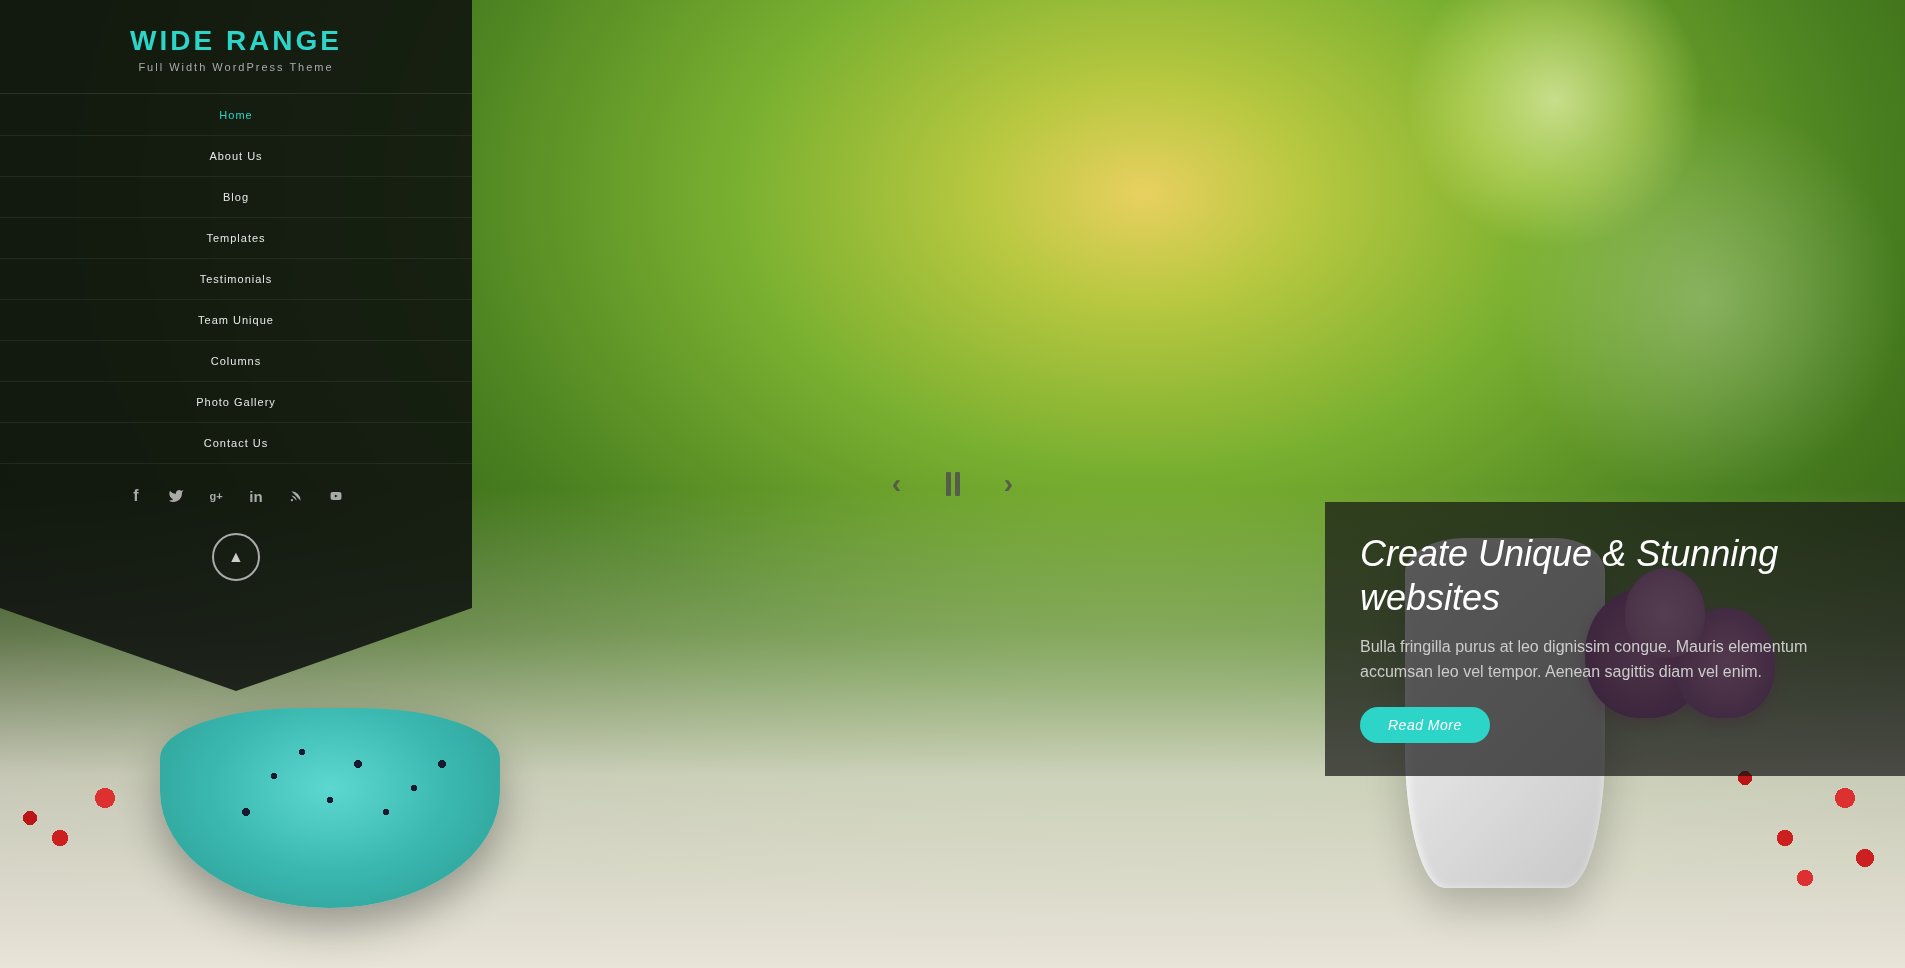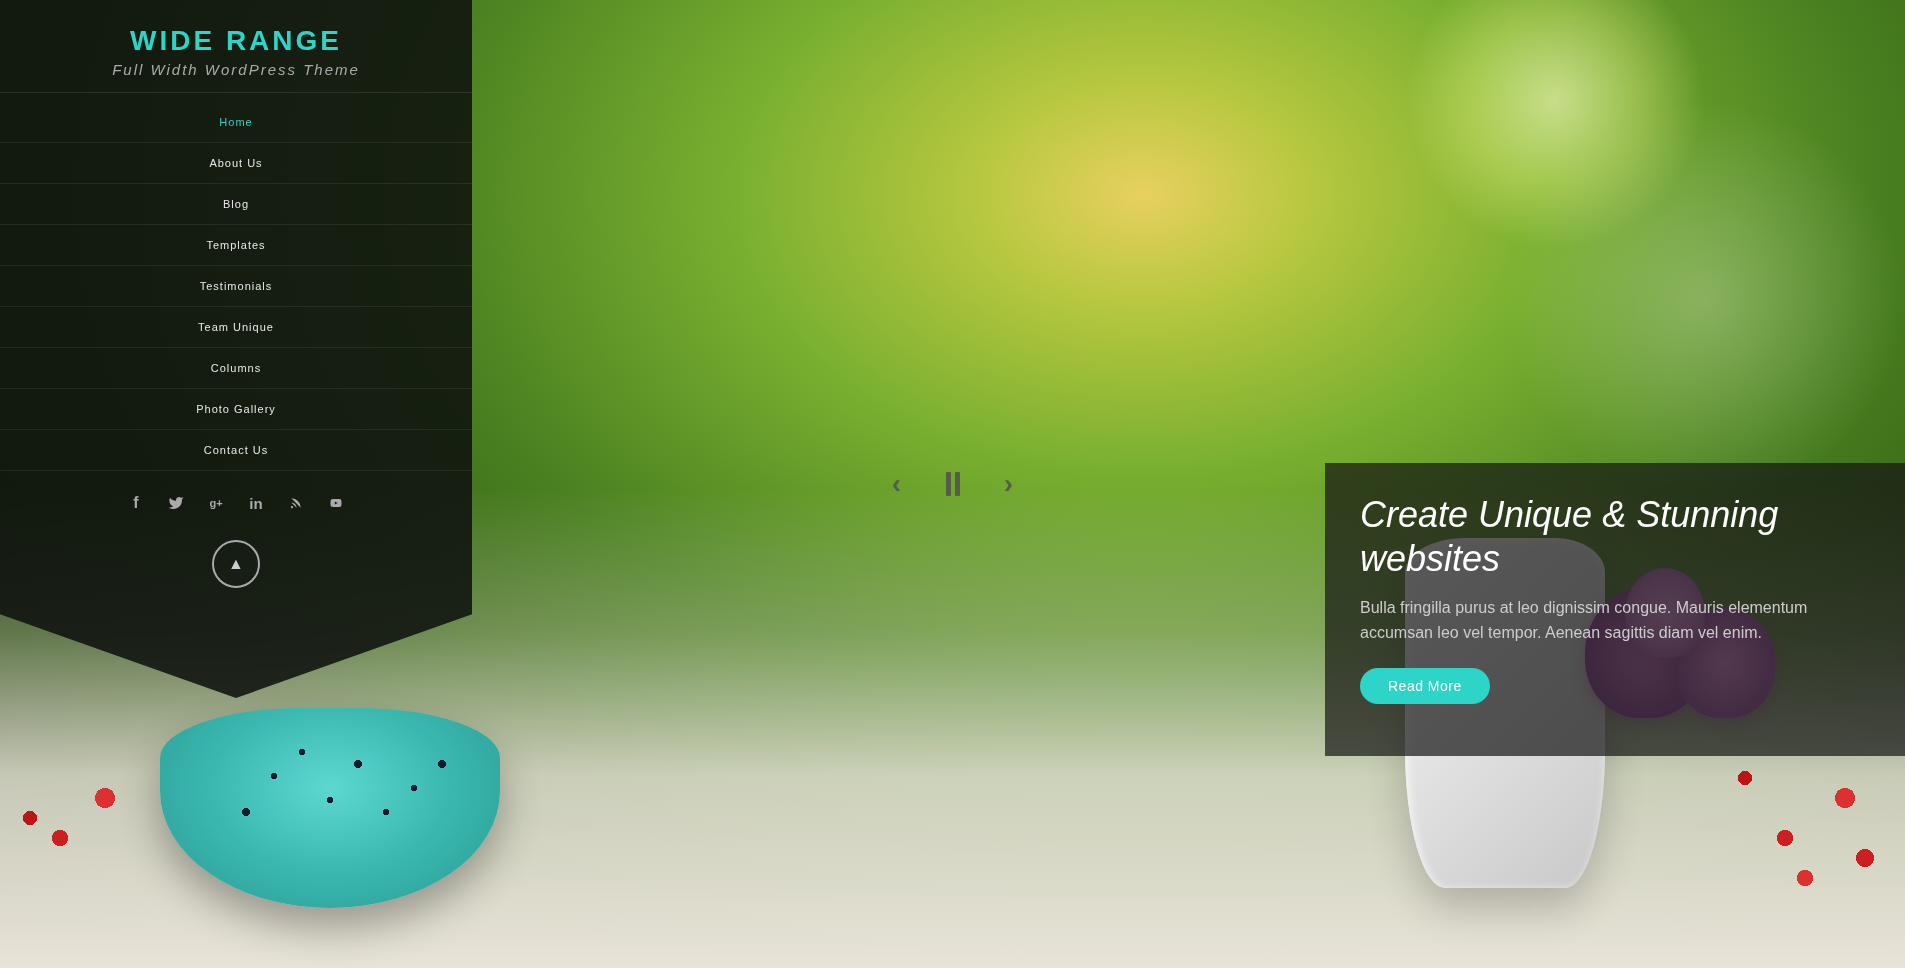--- a/index.html
+++ b/index.html
@@ -121,40 +121,39 @@
 
     .sidebar-panel {
       background: rgba(15, 18, 15, 0.88);
       width: 100%;
       padding-bottom: 20px;
       clip-path: polygon(0 0, 100% 0, 100% 88%, 50% 100%, 0 88%);
       padding-bottom: 80px;
     }
 
     .logo-area {
-      padding: 25px 0 14px 0;
+      padding: 25px 0 20px 0;
       text-align: center;
       border-bottom: 1px solid rgba(255,255,255,0.1);
-      margin-bottom: 9px;
+      margin-bottom: 1px;
     }
 
     .logo-title {
       font-size: 28px;
       font-weight: bold;
       color: #2dd4c8;
       letter-spacing: 3px;
       font-family: 'Arial', sans-serif;
     }
 
     .logo-subtitle {
-      font-size: 15px;
+      font-size: 11px;
       color: #aaa;
       letter-spacing: 2px;
       margin-top: 4px;
-      font-style: italic;
     }
 
     .nav-item {
       display: block;
       text-align: center;
       padding: 14px 0;
       color: #e8e8e8;
       font-size: 11px;
       font-weight: 400;
       letter-spacing: 1px;
@@ -240,26 +239,26 @@
     .pause-bar {
       width: 5px;
       height: 24px;
       background: rgba(80,80,80,0.85);
       border-radius: 1px;
     }
 
     
     .content-overlay {
       position: absolute;
-      bottom: 212px;
+      bottom: 192px;
       right: 0;
       width: 580px;
       z-index: 9;
       background: rgba(20,20,20,0.7);
-      padding: 30px 35px 52px 35px;
+      padding: 30px 35px 33px 35px;
     }
 
     .overlay-title {
       font-size: 36px;
       color: #fff;
       font-style: italic;
       font-weight: 300;
       margin-bottom: 15px;
       line-height: 1.2;
     }
@@ -274,20 +273,21 @@
     .read-more-btn {
       background: #2dd4c8;
       color: #fff;
       border: none;
       padding: 10px 28px;
       border-radius: 25px;
       font-size: 14px;
       cursor: pointer;
       font-weight: 500;
       letter-spacing: 0.5px;
+      font-style: italic;
     }
 
     
     .red-flowers {
       position: absolute;
       bottom: 50px;
       right: 0;
       width: 200px;
       height: 200px;
       z-index: 3;

